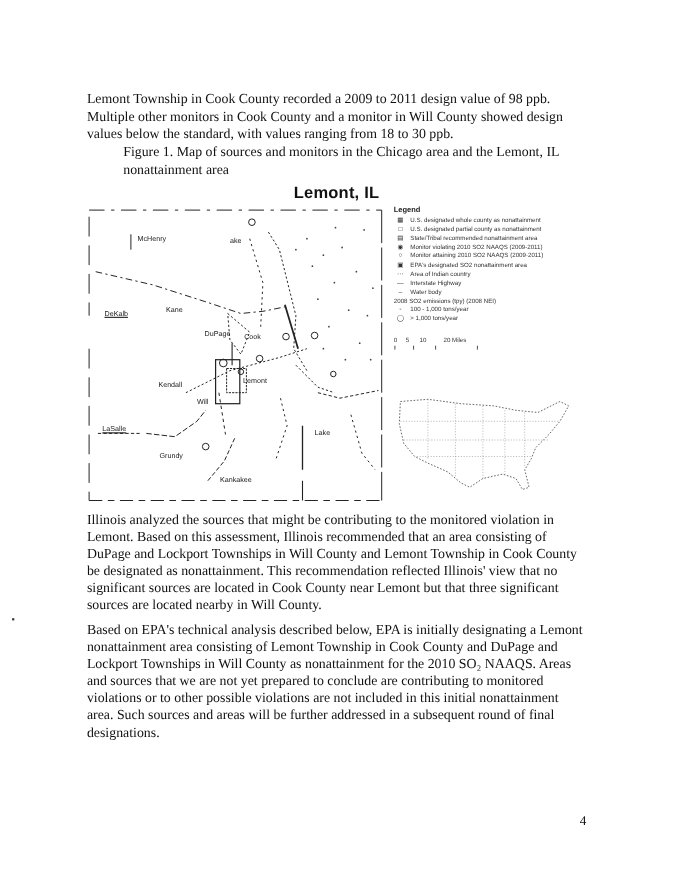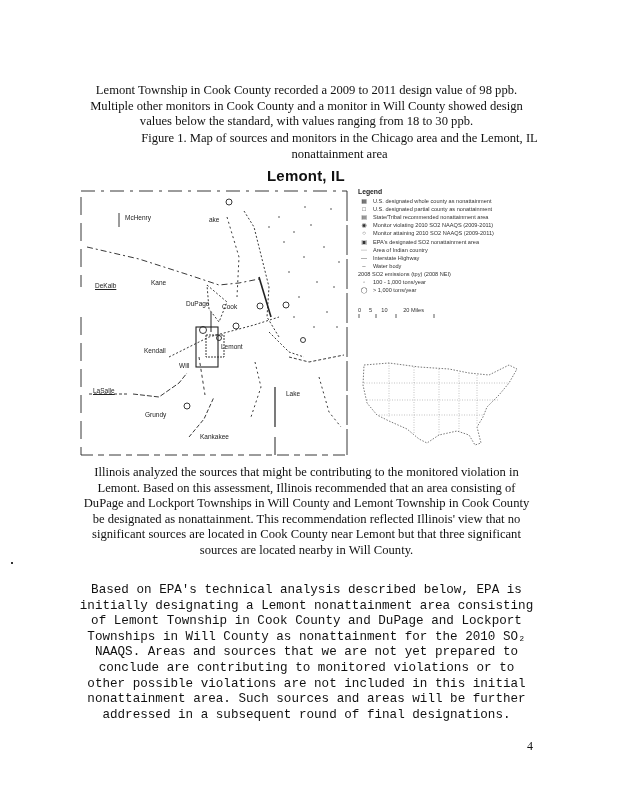--- a/index.html
+++ b/index.html
@@ -1,22 +1,22 @@
 <!DOCTYPE html>
 <html><head>
   <meta charset="utf-8">
   <style>
     html, body { margin: 0; padding: 0; background: #ffffff; }
     body { width: 617px; height: 800px; position: relative; overflow: hidden;
            font-family: "Liberation Serif", "DejaVu Serif", serif; color: #111; }
-    .para { position: absolute; left: 79px; width: 455px; font-size: 12.6px; line-height: 15.6px; text-align: center; }
+    .para { position: absolute; left: 79px; width: 455px; font-size: 12.6px; line-height: 15.6px; }
     .p1 { top: 83px; }
     .caption { top: 131px; margin-left: 33px; }
     .p2 { top: 465px; }
-    .p3 { top: 583px; font-family: Liberation Mono, monospace; }
+    .p3 { top: 565px; }
     .page-num { position: absolute; left: 527px; top: 739px; font-size: 12px; }
     .stray-dot { position: absolute; left: 11px; top: 562px; width: 2px; height: 2px; background: #333; }
 
     .figure { position: absolute; left: 79px; top: 163px; width: 452px; height: 300px; }
     .map-title { position: absolute; left: 188px; top: 4px; font-family: "Liberation Sans", sans-serif;
                  font-weight: bold; font-size: 15px; letter-spacing: 0.2px; text-align: right; }
     .map-frame { position: absolute; left: 0; top: 24px; width: 270px; height: 272px; }
     .map-frame svg { position: absolute; left: 0; top: 0; }
     .county-label { position: absolute; font-family: "Liberation Sans", sans-serif; font-size: 6.5px; color: #222; white-space: nowrap; }
 

